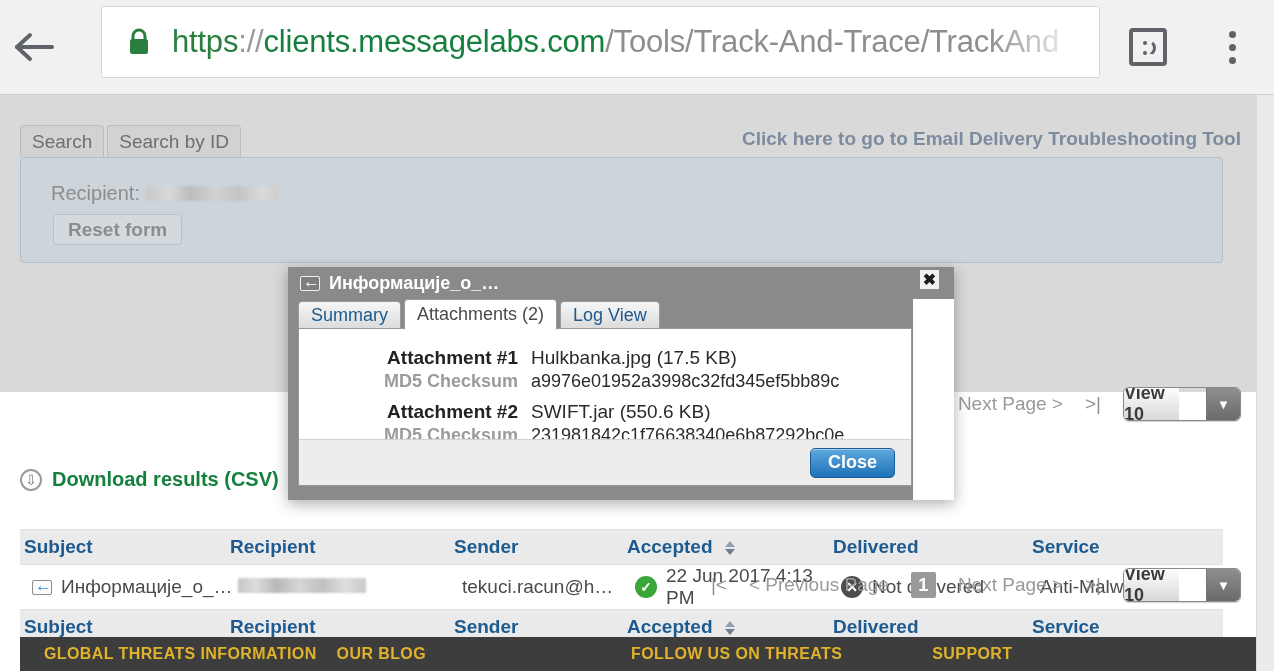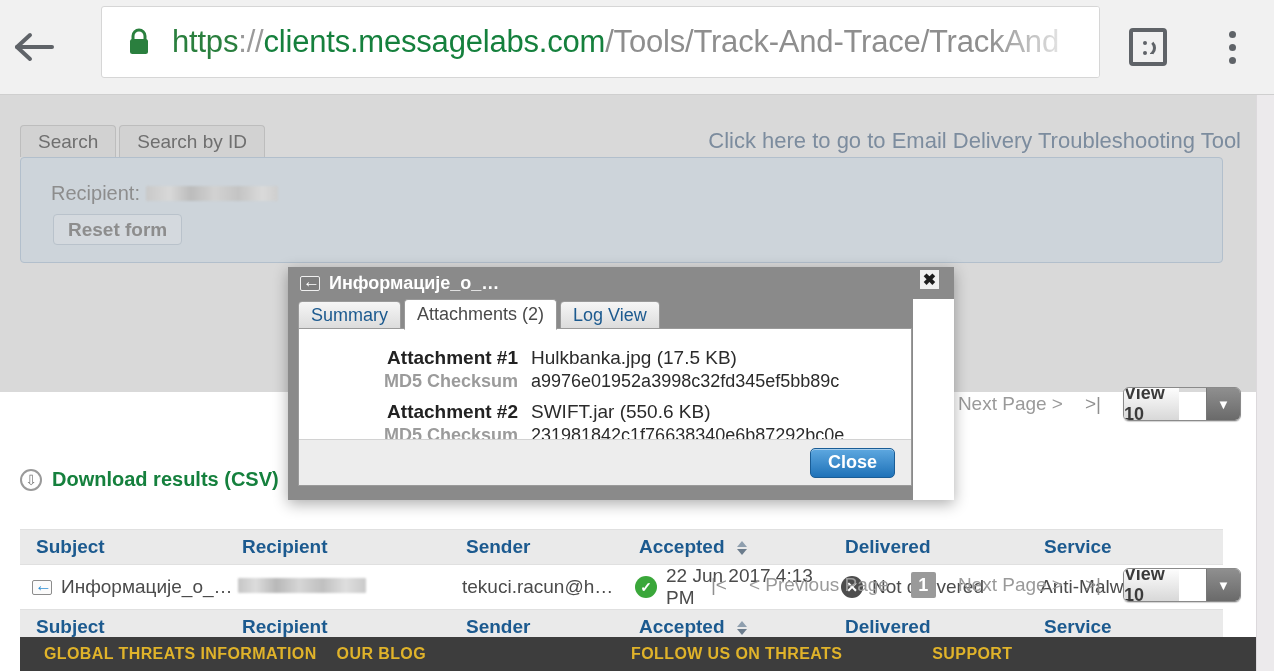--- a/index.html
+++ b/index.html
@@ -104,34 +104,34 @@
     position: absolute; left: 0; top: 0; width: 1256px; height: 297px;
     background: #d9d9d9;
   }
 
   
   #search-tabs {
     position: absolute; left: 20px; top: 30px;
     display: flex; align-items: flex-end;
   }
   .stab {
-    height: 32px; padding: 0 17px;
+    height: 32px; padding: 0 11px;
     background: #d2d2d2;
     border: 1px solid #bdbdbd; border-bottom: none;
     border-radius: 4px 4px 0 0;
     font-size: 19px; color: #6f6f6f;
     display: flex; align-items: center;
     cursor: pointer;
   }
   .stab + .stab { margin-left: 3px; }
 
   #troubleshoot-link {
     position: absolute; right: 33px; top: 33px;
-    font-size: 22px; color: #7c8c9e;
-    cursor: pointer; white-space: nowrap;
+    font-size: 19px; color: #7c8c9e;
+    cursor: pointer; white-space: nowrap; font-weight: bold;
   }
 
   
   #search-panel {
     position: absolute; left: 20px; top: 62px;
     width: 1203px; height: 106px;
     background: #cdd4da;
     border: 1px solid #b2bfcc;
     border-radius: 4px;
   }
@@ -227,21 +227,21 @@
   #results-table th, #results-table td {
     text-align: left;
     font-size: 19px;
     padding: 0;
   }
   #results-table thead th, #results-table tfoot th {
     height: 35px;
     background: #eaeaea;
     color: #1c5a8f; font-weight: bold;
     vertical-align: middle;
-    padding-left: 16px;
+    padding-left: 4px;
     border-top: 1px solid #e0e0e0;
     border-bottom: 1px solid #e0e0e0;
   }
   #results-table tbody td {
     height: 43px;
     background: #ffffff;
     color: #4b4b4b;
     vertical-align: middle;
     padding-left: 12px;
   }

